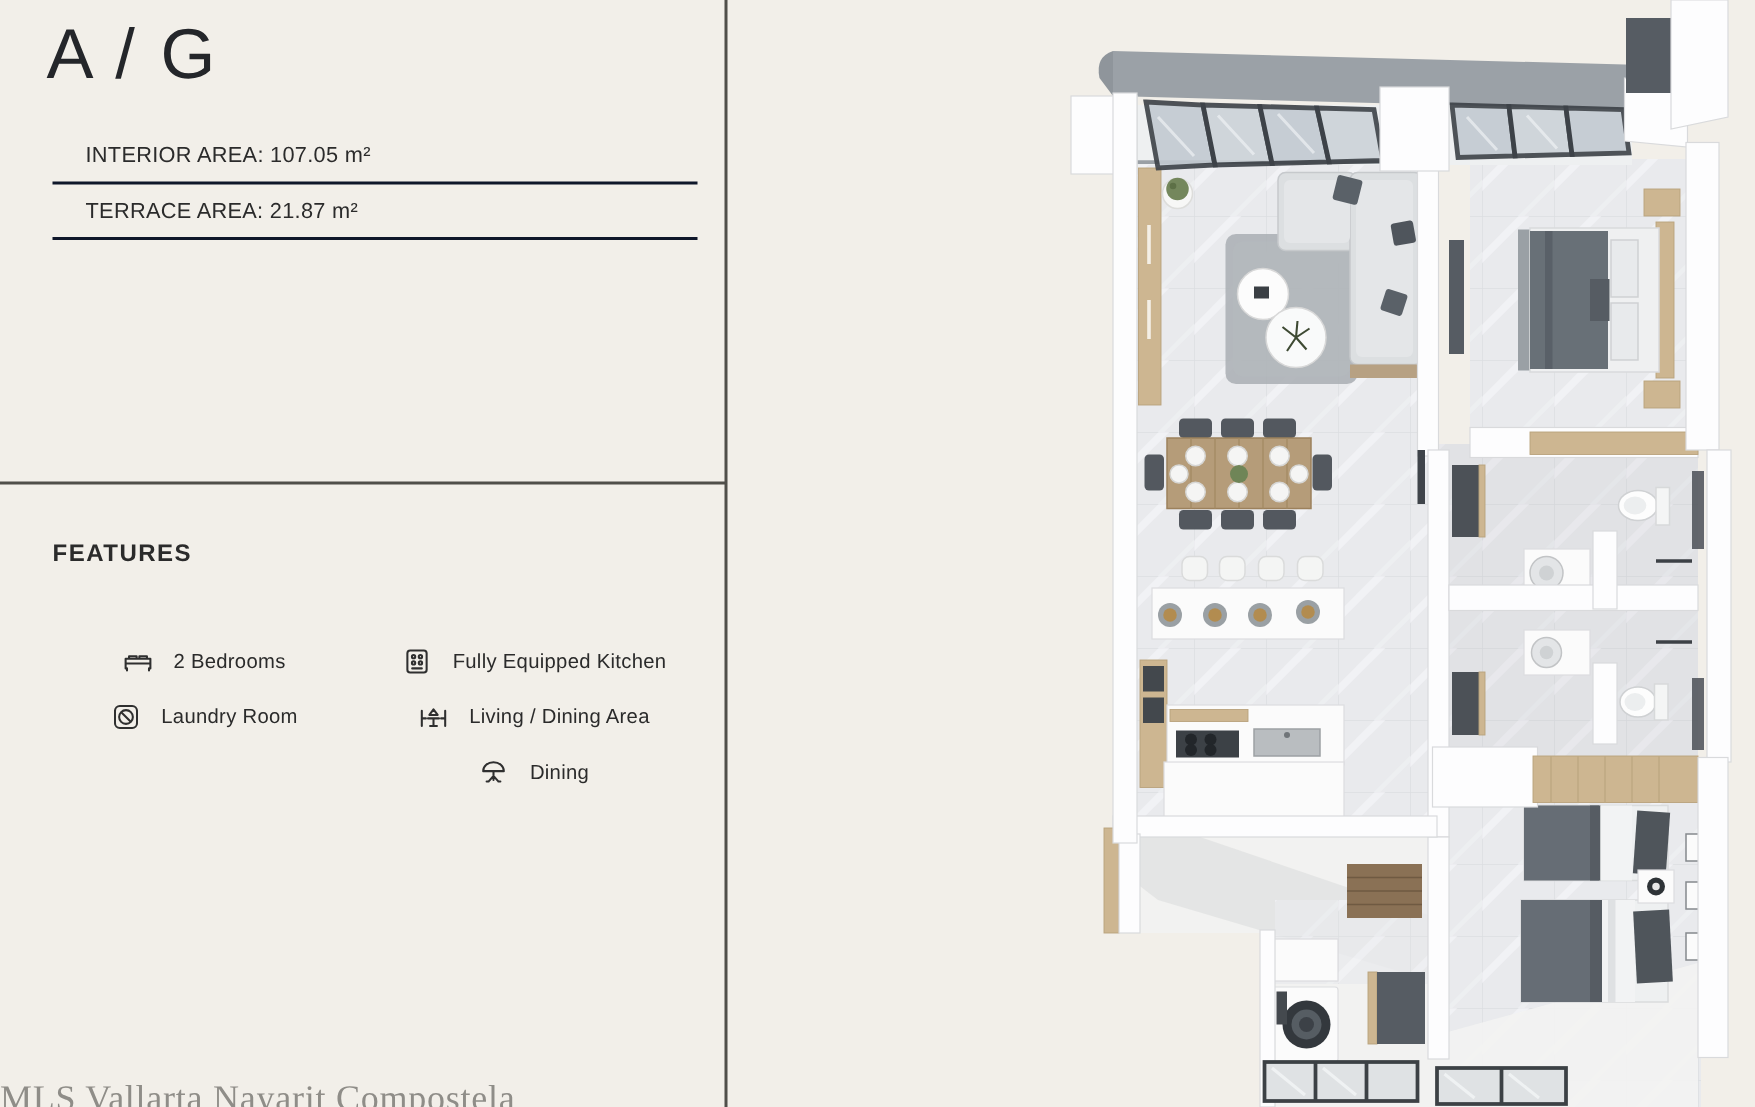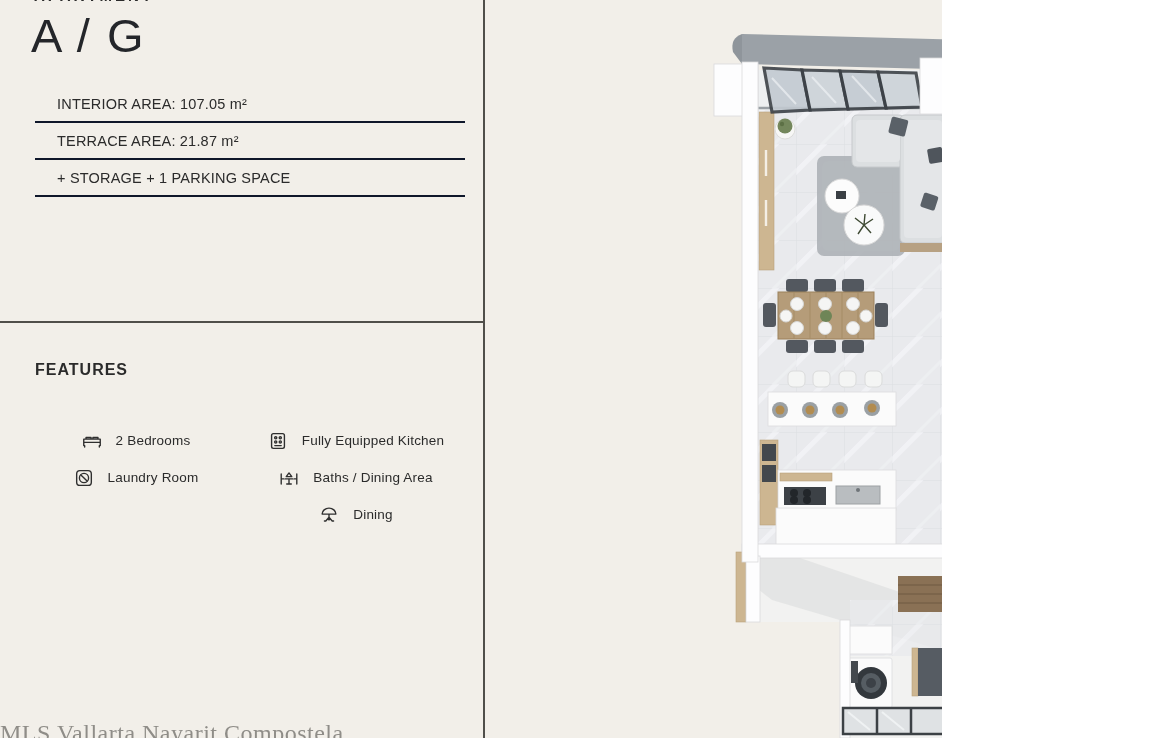--- a/index.html
+++ b/index.html
@@ -1,18 +1,18 @@
 <!DOCTYPE html>
 <html><head>
 <meta charset="utf-8">
 <style>
   html,body{margin:0;padding:0;}
   .page{
     position:relative;
-    width:942px;height:738px;
+    width:1170px;height:738px;
     background:#f2efe9;
     overflow:hidden;
     font-family:"Liberation Sans", sans-serif;
     color:#2b2b2b;
   }
   
   .eyebrow{
     position:absolute;left:34px;top:-13px;
     font-size:15px;font-weight:700;letter-spacing:3px;color:#2b2b2b;
   }
@@ -82,23 +82,20 @@
 
   <div class="eyebrow">APARTMENT</div>
   <div class="unit-name">A / G</div>
 
   <div class="specs">
     <div class="spec-row">
       <span>INTERIOR AREA: 107.05 m²</span>
     </div>
     <div class="spec-row">
       <span>TERRACE AREA: 21.87 m²</span>
-    </div>
-    <div class="spec-row">
-      <span>+ STORAGE + 1 PARKING SPACE</span>
     </div>
   </div>
 
   <div class="section-divider"></div>
   <div class="v-divider"></div>
 
   <div class="features-heading">FEATURES</div>
 
   <div class="features-grid">
     <div class="feature-col c1">
@@ -134,21 +131,21 @@
             </svg>
         </span>
         <span class="feature-label">Fully Equipped Kitchen</span>
       </div>
       <div class="feature-item">
         <span class="icon">
           <svg viewBox="0 0 24 24">
               <path d="M3.5 7.5v11M3.5 13h3M20.5 7.5v11M20.5 13h-3M8 13h8M12 13v5.5M9.5 18.5h5M12 6.5l-3 4h6z"></path>
             </svg>
         </span>
-        <span class="feature-label">Baths / Dining Area</span>
+        <span class="feature-label">Living / Dining Area</span>
       </div>
       <div class="feature-item">
         <span class="icon">
           <svg viewBox="0 0 24 24">
               <path d="M4.5 11a7.5 6.5 0 0 1 15 0zM12 11v6.5M12 14.5l-3.5 4M12 14.5l3.5 4M7 18.5h1.5M15.5 18.5H17"></path>
             </svg>
         </span>
         <span class="feature-label">Dining</span>
       </div>
     </div>

